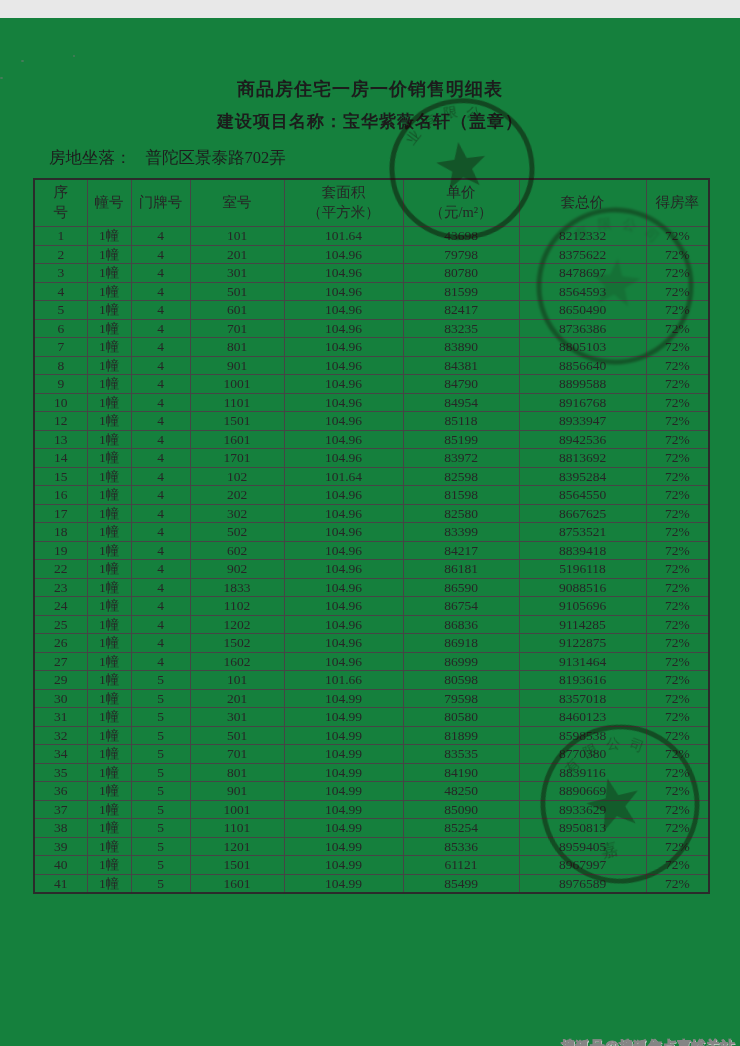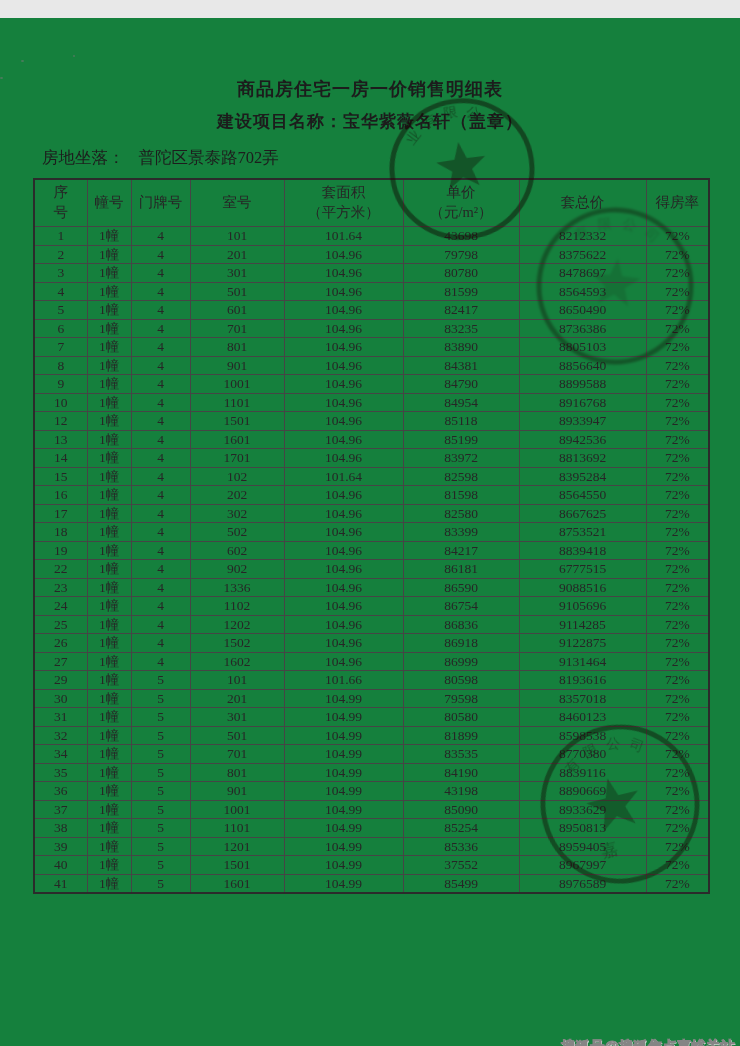--- a/index.html
+++ b/index.html
@@ -23,21 +23,21 @@
   }
   .doc-subtitle{
     margin:0;padding-top:8px;
     text-align:center;
     font-family:"Liberation Sans","DejaVu Sans",sans-serif;
     font-weight:700;font-size:17px;line-height:24px;color:#1c1c1c;
     letter-spacing:1px;
   }
   .location-line{
     margin:0;
-    position:absolute;left:42px;top:128px;
+    position:absolute;left:49px;top:128px;
     font-size:16.5px;line-height:24px;color:#1d1d1d;
   }
   .location-line .loc-value{margin-left:14px;}
   table.price-table{
     position:absolute;left:33px;top:160px;
     width:675px;
     border-collapse:collapse;
     table-layout:fixed;
     background:transparent;
   }
@@ -296,28 +296,28 @@
           <td>8839418</td>
           <td>72%</td>
         </tr>
         <tr>
           <td>22</td>
           <td>1幢</td>
           <td>4</td>
           <td>902</td>
           <td>104.96</td>
           <td>86181</td>
-          <td>6777515</td>
+          <td>5196118</td>
           <td>72%</td>
         </tr>
         <tr>
           <td>23</td>
           <td>1幢</td>
           <td>4</td>
-          <td>1336</td>
+          <td>1833</td>
           <td>104.96</td>
           <td>86590</td>
           <td>9088516</td>
           <td>72%</td>
         </tr>
         <tr>
           <td>24</td>
           <td>1幢</td>
           <td>4</td>
           <td>1102</td>
@@ -415,21 +415,21 @@
           <td>84190</td>
           <td>8839116</td>
           <td>72%</td>
         </tr>
         <tr>
           <td>36</td>
           <td>1幢</td>
           <td>5</td>
           <td>901</td>
           <td>104.99</td>
-          <td>43198</td>
+          <td>48250</td>
           <td>8890669</td>
           <td>72%</td>
         </tr>
         <tr>
           <td>37</td>
           <td>1幢</td>
           <td>5</td>
           <td>1001</td>
           <td>104.99</td>
           <td>85090</td>
@@ -455,21 +455,21 @@
           <td>85336</td>
           <td>8959405</td>
           <td>72%</td>
         </tr>
         <tr>
           <td>40</td>
           <td>1幢</td>
           <td>5</td>
           <td>1501</td>
           <td>104.99</td>
-          <td>37552</td>
+          <td>61121</td>
           <td>8967997</td>
           <td>72%</td>
         </tr>
         <tr>
           <td>41</td>
           <td>1幢</td>
           <td>5</td>
           <td>1601</td>
           <td>104.99</td>
           <td>85499</td>

